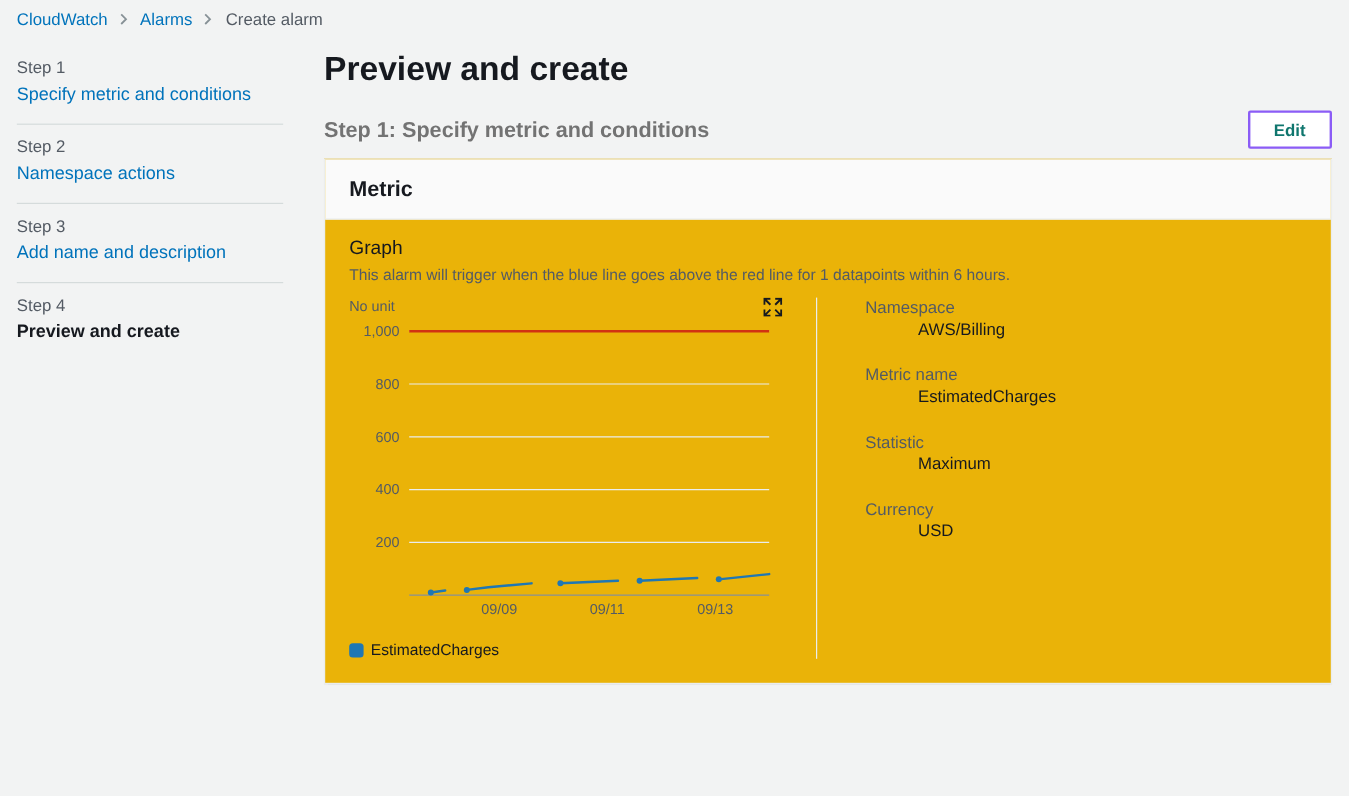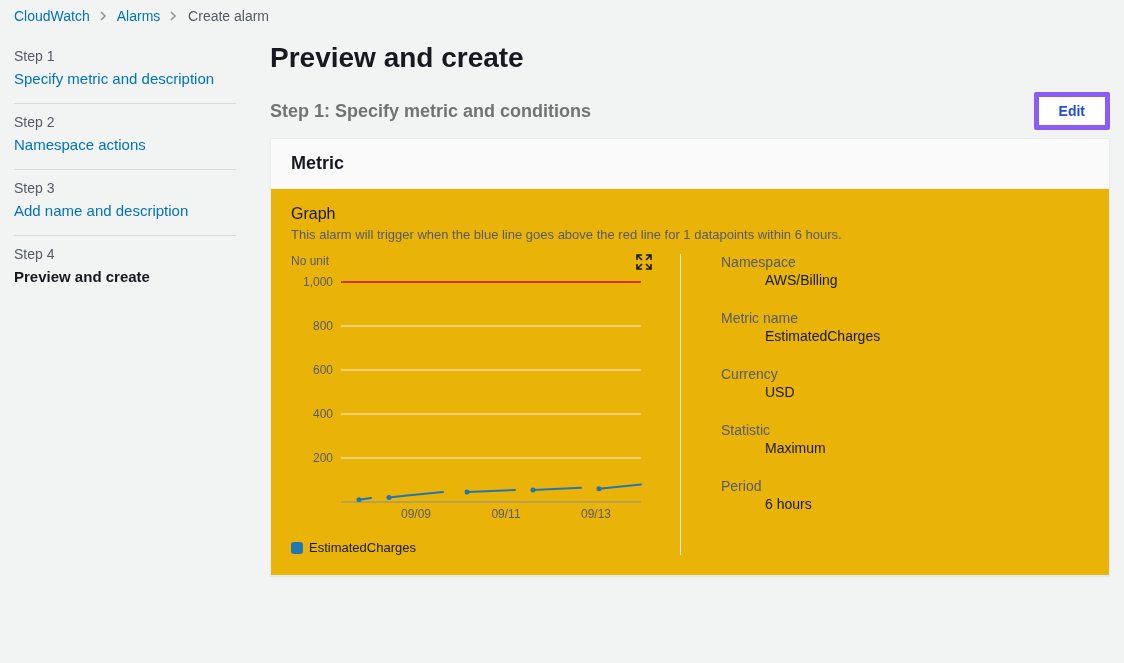--- a/index.html
+++ b/index.html
@@ -70,26 +70,26 @@
       align-items: center;
       margin-bottom: 8px;
     }
     .section-head h2 {
       font-size: 18px;
       font-weight: 700;
       color: #737373;
     }
     .btn {
       background: #fff;
-      border: 5px solid #8b5cf6;
+      border: 2px solid #8b5cf6;
       border-radius: 2px;
       padding: 6px 20px;
       font-size: 14px;
       font-weight: 700;
-      color: #1d4ed8;
+      color: #0f766e;
       cursor: pointer;
     }
 
     .card {
       background: #eab308;
       border: 1px solid #eaeded;
       box-shadow: 0 1px 1px rgba(0,0,0,0.05);
     }
     .card-head {
       padding: 14px 20px;
@@ -191,21 +191,21 @@
         <path d="M1 1 L5 5 L1 9" stroke="#879196" stroke-width="1.5" fill="none"></path>
       </svg>
   </span>
   <span class="current">Create alarm</span>
 </div>
 
 <div class="layout">
   <div class="sidebar">
     <div class="step-block">
       <div class="step-num">Step 1</div>
-      <div class="step-title">Specify metric and description</div>
+      <div class="step-title">Specify metric and conditions</div>
     </div>
     <div class="step-block">
       <div class="step-num">Step 2</div>
       <div class="step-title">Namespace actions</div>
     </div>
     <div class="step-block">
       <div class="step-num">Step 3</div>
       <div class="step-title">Add name and description</div>
     </div>
     <div class="step-block">
@@ -277,29 +277,25 @@
           <div class="details-pane">
             <div class="detail-item">
               <div class="detail-label">Namespace</div>
               <div class="detail-value">AWS/Billing</div>
             </div>
             <div class="detail-item">
               <div class="detail-label">Metric name</div>
               <div class="detail-value">EstimatedCharges</div>
             </div>
             <div class="detail-item">
+              <div class="detail-label">Statistic</div>
+              <div class="detail-value">Maximum</div>
+            </div>
+            <div class="detail-item">
               <div class="detail-label">Currency</div>
               <div class="detail-value">USD</div>
-            </div>
-            <div class="detail-item">
-              <div class="detail-label">Statistic</div>
-              <div class="detail-value">Maximum</div>
-            </div>
-            <div class="detail-item">
-              <div class="detail-label">Period</div>
-              <div class="detail-value">6 hours</div>
             </div>
           </div>
         </div>
       </div>
     </div>
   </div>
 </div>
 
 </body></html>

